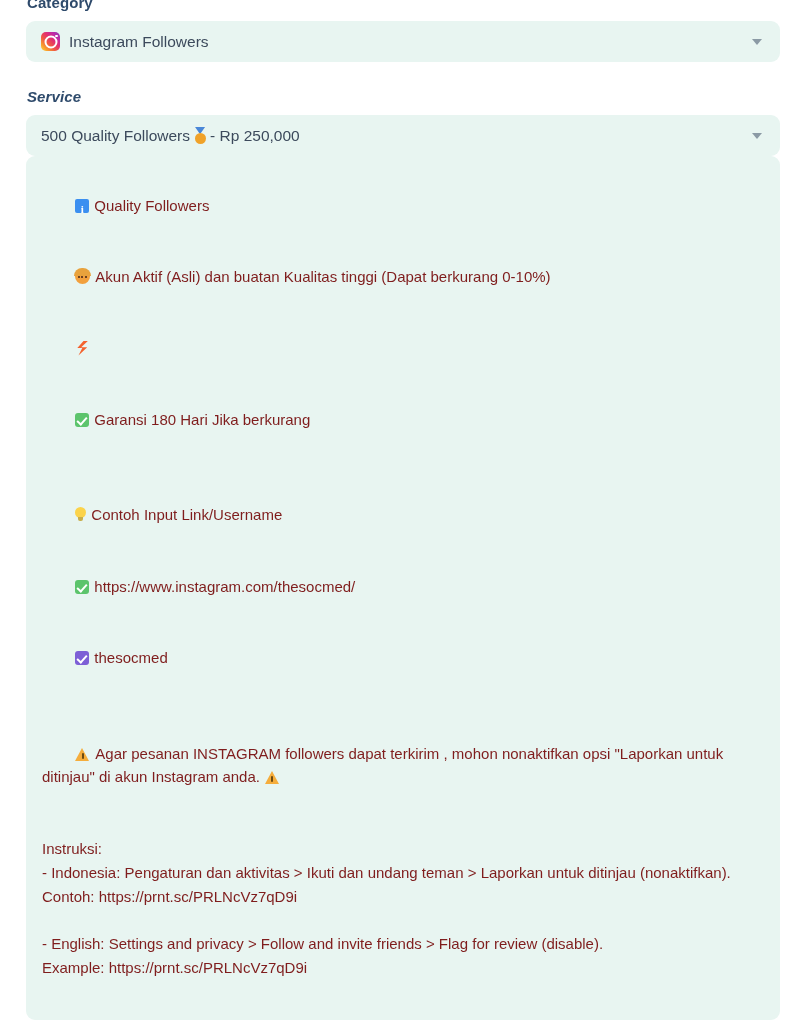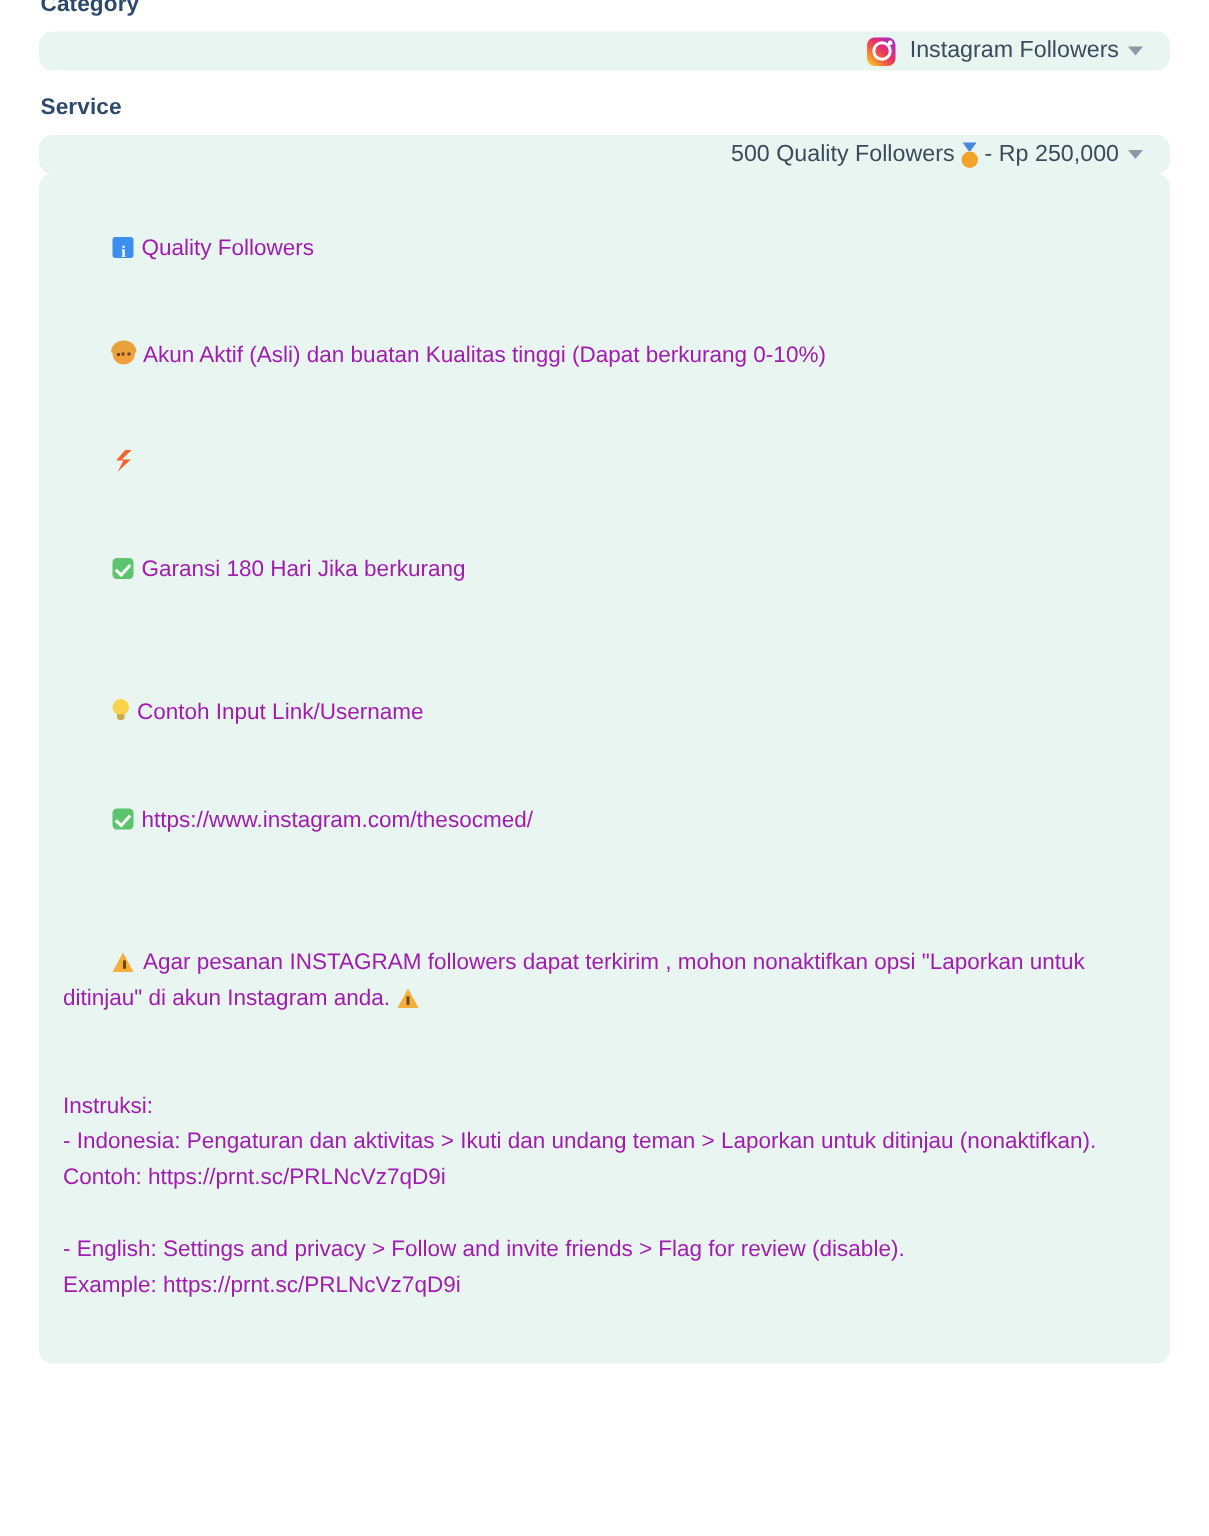--- a/index.html
+++ b/index.html
@@ -35,35 +35,34 @@
 
   .field-label {
     font-size: 15px;
     font-weight: bold;
     color: #2e4a6b;
     letter-spacing: 0.1px;
     margin: 0 0 8px 1px;
     line-height: 20px;
   }
 
-  .label-gap { margin-top: 15px; }
+  .label-gap { margin-top: 25px; font-style: italic; }
 
   
   .select-box {
     position: relative;
     width: 100%;
-    height: 26px;
+    height: 41px;
     background: #e8f5f1;
     border: none;
     border-radius: 9px;
     display: flex;
     align-items: center;
     padding: 0 34px 0 15px;
     cursor: pointer;
-    justify-content: flex-end;
   }
 
   .select-text {
     font-size: 15.5px;
     color: #3c4a5c;
     white-space: nowrap;
     overflow: hidden;
     text-overflow: ellipsis;
     line-height: 20px;
   }
@@ -115,21 +114,21 @@
     width: 100%;
     background: #e8f5f1;
     border-radius: 9px;
     padding: 14px 16px 16px 16px;
     margin-bottom: 1px;
   }
 
   .desc-line {
     font-size: 15px;
     line-height: 23.8px;
-    color: #a21caf;
+    color: #7f1d1d;
     white-space: pre-wrap;
     word-wrap: break-word;
   }
 
   .desc-spacer { height: 24px; }
 
   
   .e {
     display: inline-block;
     vertical-align: -2px;
@@ -309,20 +308,23 @@
       </div>
 
       <div class="desc-spacer"></div>
 
       <div class="desc-line">
         <span class="e e-bulb"></span><span>Contoh Input Link/Username</span>
       </div>
       <div class="desc-line">
         <span class="e e-check"></span><span>https://www.instagram.com/thesocmed/</span>
       </div>
+      <div class="desc-line">
+        <span class="e e-bluecheck"></span><span>thesocmed</span>
+      </div>
 
       <div class="desc-spacer"></div>
 
       <div class="desc-line">
         <span class="e e-warn"></span><span>Agar pesanan INSTAGRAM followers dapat terkirim , mohon nonaktifkan opsi "Laporkan untuk ditinjau" di akun Instagram anda.</span><span class="e e-warn" style="margin-left:5px;margin-right:0"></span>
       </div>
 
       <div class="desc-spacer"></div>
 
       <div class="desc-line"><span>Instruksi:</span></div>

